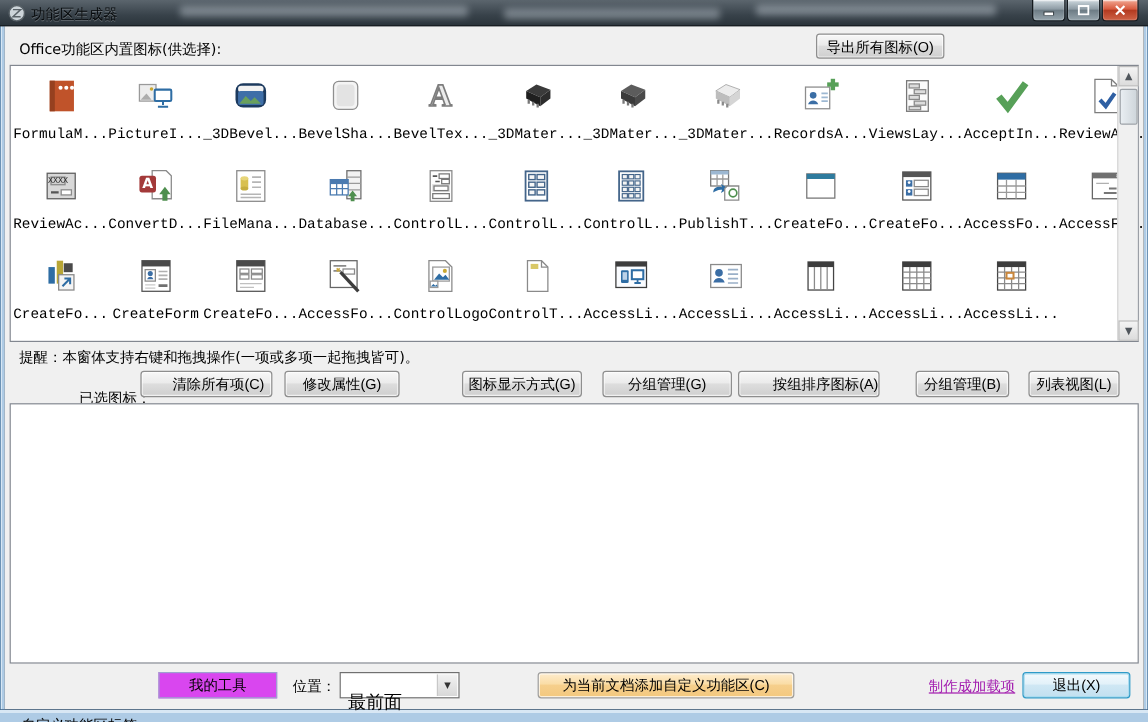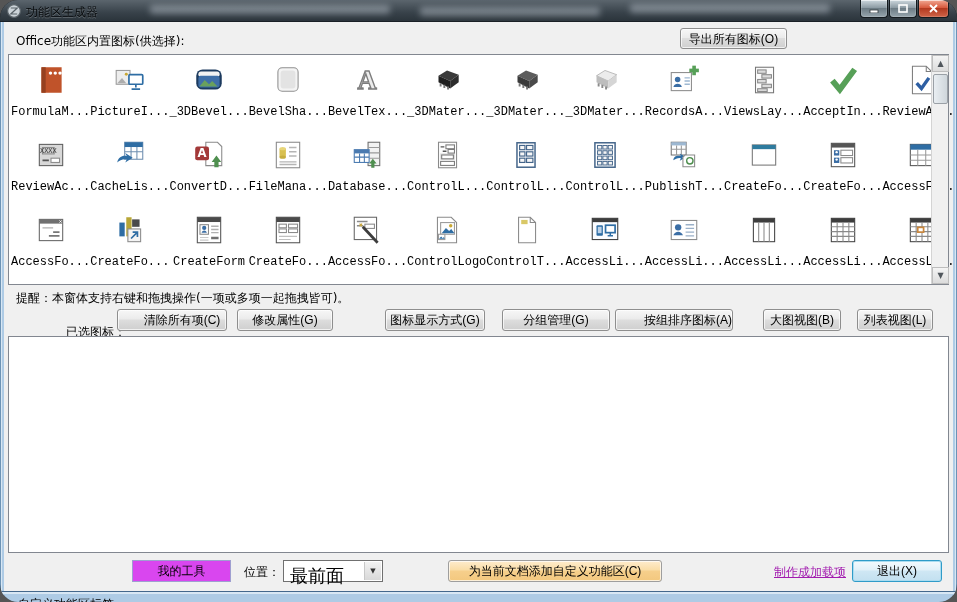--- a/index.html
+++ b/index.html
@@ -1,17 +1,17 @@
 <!DOCTYPE html>
 <html><head>
 <meta charset="utf-8">
 <style>
   * { margin:0; padding:0; box-sizing:border-box; }
   body { font-family:"DejaVu Sans", sans-serif; background:#555; }
-  .win { position:relative; width:957px; height:602px; background:#0f1417; overflow:hidden;border-radius:18px; }
+  .win { position:relative; width:957px; height:602px; background:#0f1417; overflow:hidden; }
 
   
   .titlebar { position:absolute; left:0; top:0; right:0; height:22px;
     background:linear-gradient(#5b656d, #38424a 60%, #2b343b);
     border-bottom:1px solid #1a2026; overflow:hidden; }
   .tb-smudge { position:absolute; top:5px; height:9px; border-radius:3px;
     background:rgba(195,205,212,.45); filter:blur(3px); }
   .app-icon { position:absolute; left:6px; top:3px; width:16px; height:16px; }
   .tb-title { position:absolute; left:26px; top:4px; font-size:12px; color:#06090b; text-shadow:0 1px 0 rgba(255,255,255,.25); }
   .caps { position:absolute; right:8px; top:0; display:flex; }
@@ -64,21 +64,21 @@
 
   .selected-box { position:absolute; left:4px; top:314px; width:941px; height:217px; background:#fff; border:1px solid #828790; }
 
   
   .ft-label { position:absolute; left:14px; top:574px;font-family:Liberation Serif, serif; }
   .tab-input { position:absolute; left:128px; top:538px; width:99px; height:22px; background:#d946ef;
     border:1px solid #9f9fd0; text-align:center; font-size:12px; font-family:"DejaVu Sans",sans-serif; color:#000; }
   .pos-label { position:absolute; left:240px; top:542px; }
   .pos-select { position:absolute; left:279px; top:538px; width:100px; height:22px; background:#fff;
     border:1px solid #707070; cursor:pointer; }
-  .pos-value { position:absolute; left:6px; top:3px; font-size:18px; }
+  .pos-value { position:absolute; left:6px; top:15px; font-size:15px; }
   .pos-arrow { position:absolute; right:1px; top:1px; bottom:1px; width:17px;
     background:linear-gradient(#f2f2f2,#d8d8d8); border-left:1px solid #c8c8c8;
     display:flex; align-items:center; justify-content:center; font-size:7px; color:#333; }
   .b-add { left:444px; top:538px; width:214px;
     background:linear-gradient(#feeccd,#fadda6 45%,#f6cf8c 50%,#f3c87e);
     border:1px solid #9e9e9e; }
   .addin-link { position:absolute; left:722px; top:542px; color:#a21caf; text-decoration:underline; cursor:pointer;margin-left:48px; }
   .b-exit { left:848px; top:538px; width:90px; border:1px solid #2f9bc8;
     box-shadow:inset 0 0 0 1px #aadcf0; background:linear-gradient(#f4fafd,#e2f1f9 45%,#cfe7f4 50%,#c2e0f0); }
 </style>
@@ -240,29 +240,20 @@
                 <rect x="5" y="6" width="22" height="20" fill="#d8d8d8" stroke="#5e5e5e"></rect>
                 <rect x="8" y="9" width="11" height="6" fill="#cfcfcf" stroke="#8a8a8a"></rect>
                 <text x="13.5" y="13.8" font-size="6.5" text-anchor="middle" fill="#333" font-family="monospace">XXXX</text>
                 <path d="M8 21 h6" stroke="#555" stroke-width="1.6"></path>
                 <rect x="16" y="19" width="8" height="4" fill="#fff" stroke="#8a8a8a"></rect>
               </svg></span>
             <span class="icon-label">ReviewAc...</span>
           </div>
           <div class="icon-cell">
             <span class="glyph"><svg width="34" height="34" viewBox="0 0 32 32">
-                <rect x="11" y="4" width="17" height="16" fill="#fff" stroke="#6f8fb0"></rect>
-                <rect x="11" y="4" width="17" height="4.5" fill="#2e6da4"></rect>
-                <path d="M11 13 h17 M17 8.5 v11.5 M22.5 8.5 v11.5" stroke="#6f8fb0"></path>
-                <path d="M4 23 c1-5 5-7 9-6 l-1.5-3 7 4.5 -7 4.5 1.5-3 c-4-0.5-7 1-9 3 z" fill="#2e6da4"></path>
-              </svg></span>
-            <span class="icon-label">CacheLis...</span>
-          </div>
-          <div class="icon-cell">
-            <span class="glyph"><svg width="34" height="34" viewBox="0 0 32 32">
                 <path d="M13 4 h11 l4 4 v18 h-15 z" fill="#fff" stroke="#8a8a8a"></path>
                 <rect x="3" y="8" width="13" height="13" rx="2" fill="#a33939"></rect>
                 <text x="9.5" y="17.8" font-size="11" font-weight="bold" text-anchor="middle" fill="#fff">A</text>
                 <path d="M21 27.5 v-5 h-2.5 l4.5-6 4.5 6 H25 v5 z" fill="#4f8f4f"></path>
               </svg></span>
             <span class="icon-label">ConvertD...</span>
           </div>
           <div class="icon-cell">
             <span class="glyph"><svg width="34" height="34" viewBox="0 0 32 32">
                 <rect x="5" y="4" width="22" height="24" fill="#fff" stroke="#8a8a8a"></rect>
@@ -501,21 +492,21 @@
     </div>
 
     <div class="reminder">提醒：本窗体支持右键和拖拽操作(一项或多项一起拖拽皆可)。</div>
 
     <span class="sel-label">已选图标：</span>
     <button class="btn b-clear">清除所有项(C)</button>
     <button class="btn b-props">修改属性(G)</button>
     <button class="btn b-disp">图标显示方式(G)</button>
     <button class="btn b-group">分组管理(G)</button>
     <button class="btn b-sort">按组排序图标(A)</button>
-    <button class="btn b-large">大图视图(B)</button>
+    <button class="btn b-large">分组管理(B)</button>
     <button class="btn b-list">列表视图(L)</button>
 
     <div class="selected-box"></div>
 
     <span class="ft-label">自定义功能区标签：</span>
     <input class="tab-input" value="我的工具" style="">
     <span class="pos-label">位置：</span>
     <div class="pos-select">
       <span class="pos-value">最前面</span>
       <span class="pos-arrow">▼</span>

